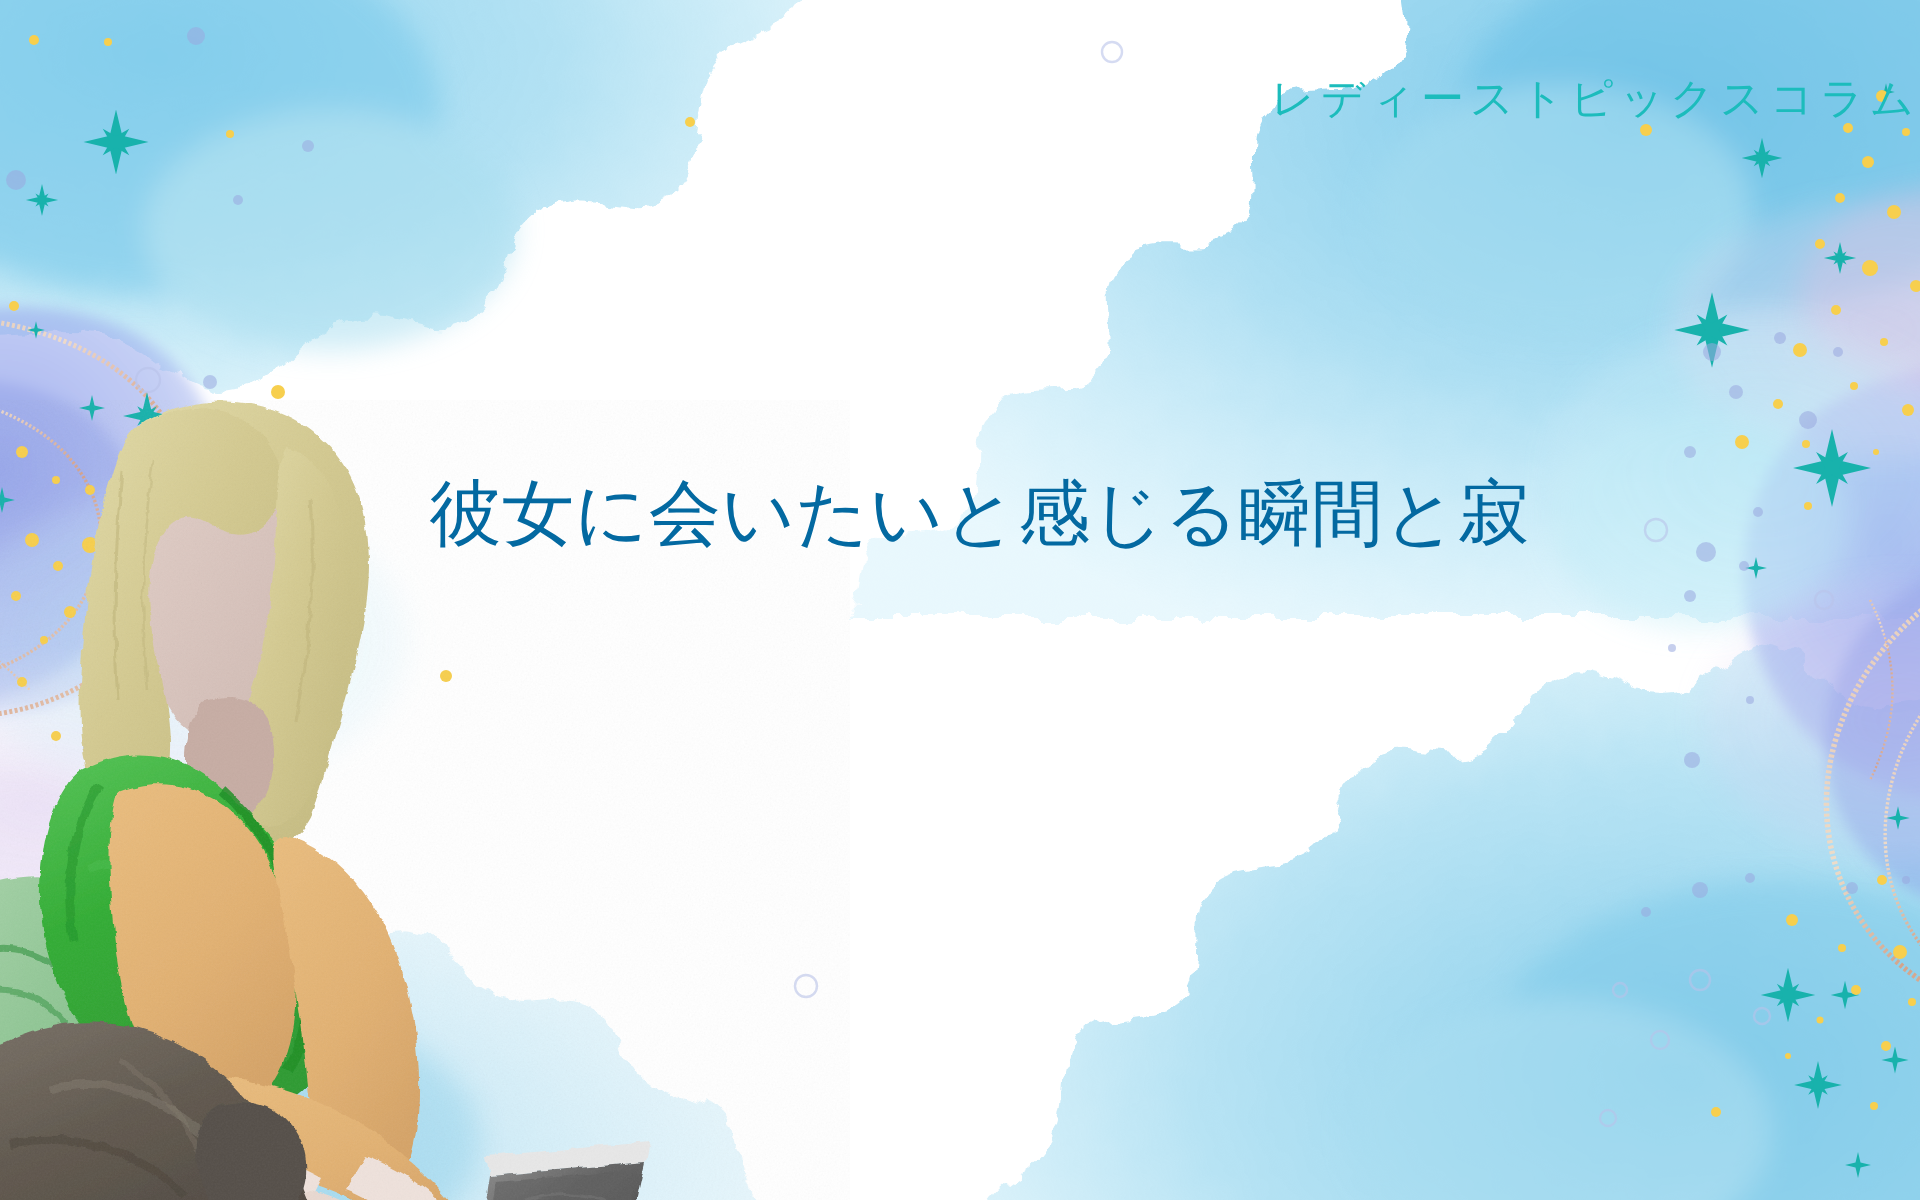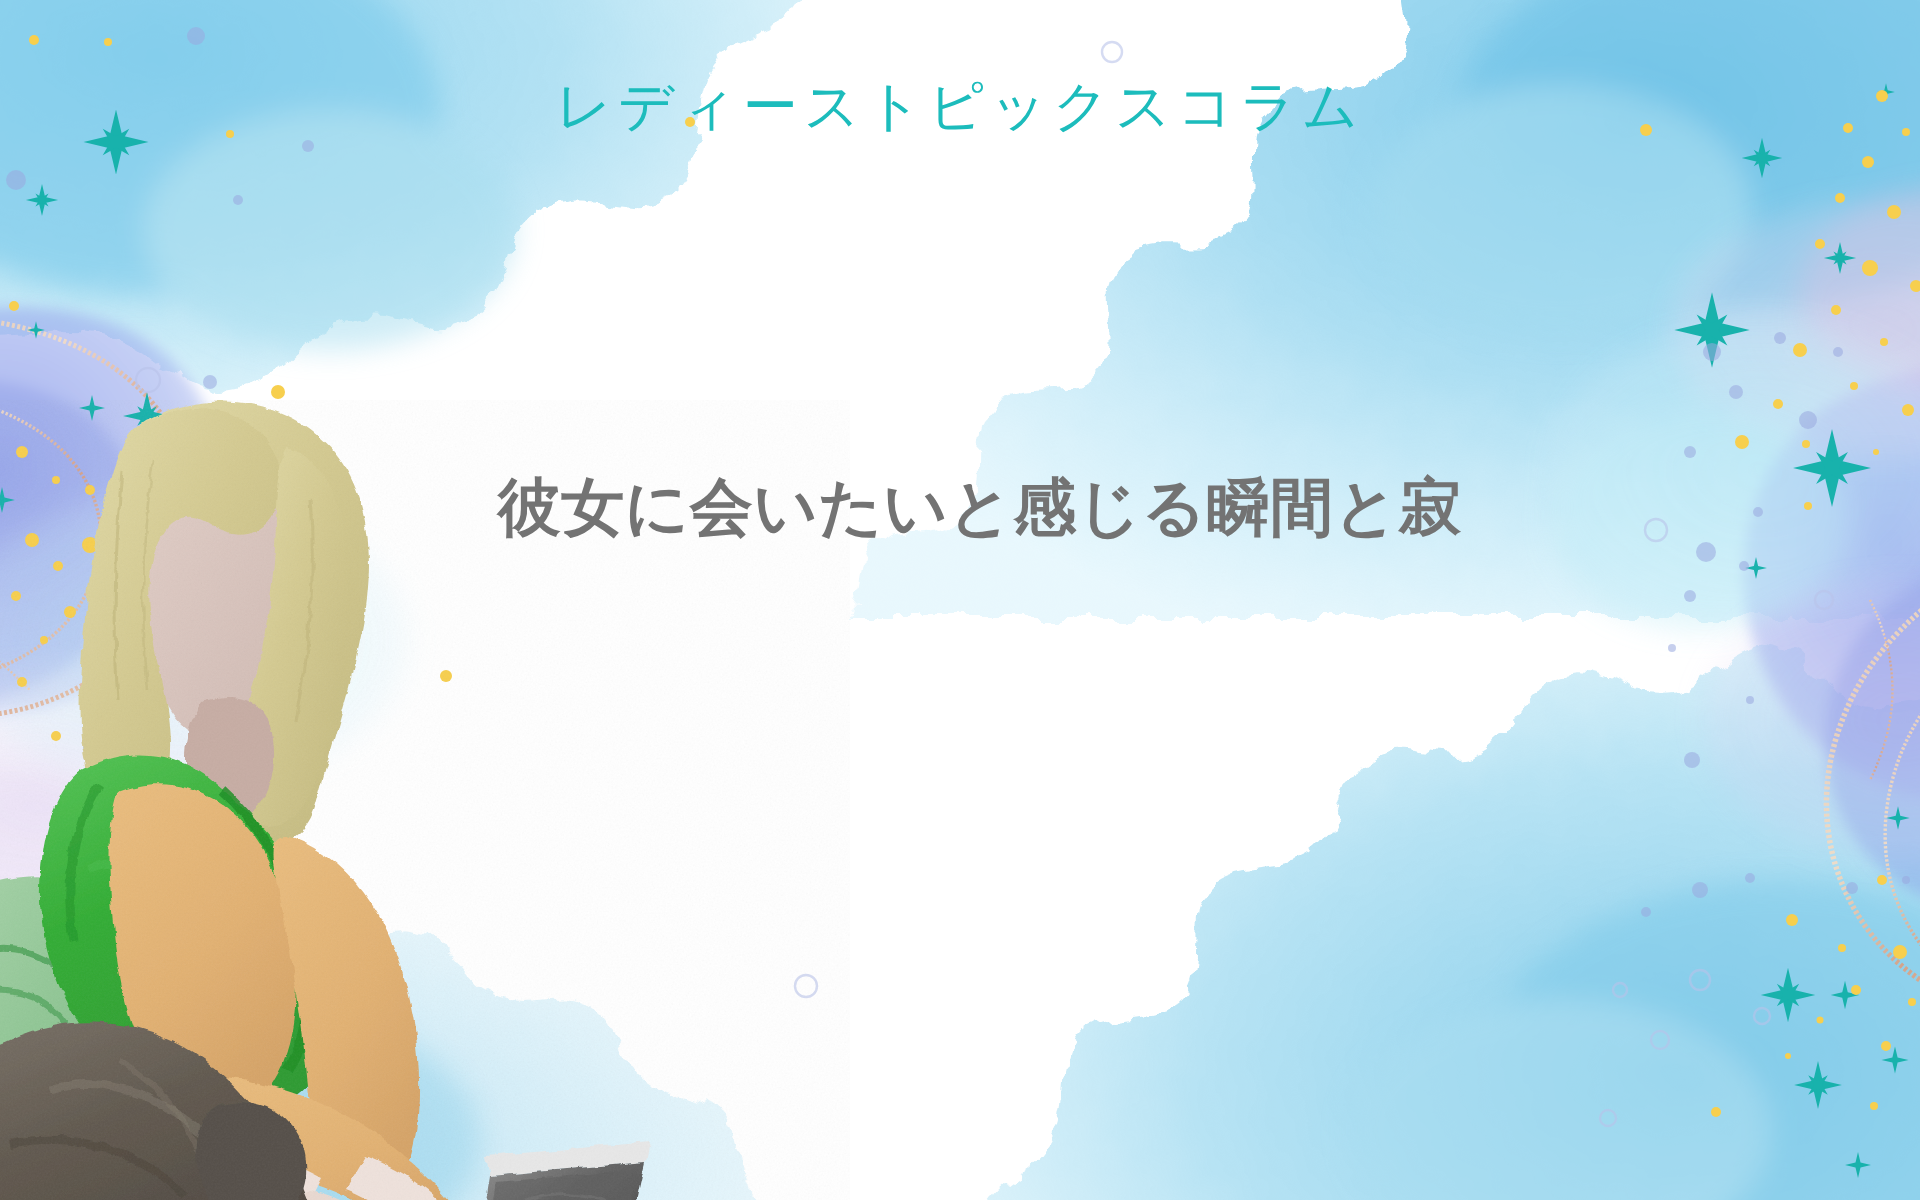--- a/index.html
+++ b/index.html
@@ -18,44 +18,44 @@
   }
 
   
   .deco{position:absolute;inset:0;pointer-events:none;}
   .deco svg{position:absolute;top:0;left:0;width:1920px;height:1200px;}
 
   
   .eyebrow{
     position:absolute;
     top:70px;left:0;width:1920px;
-    text-align:center;
-    font-size:55px;
+    text-align:right;
+    font-size:43px;
     font-weight:400;
     letter-spacing:6px;
     color:#1CBCBC;
     font-family:"DejaVu Sans","Liberation Sans",sans-serif;
     white-space:nowrap;
     z-index:20;
   }
 
   
   .title-wrap{
     position:absolute;
     left:355px;
     top:470px;
     width:1250px;
     z-index:20;
     text-align:center;
   }
   .title-line{
-    font-size:63px;
+    font-size:72px;
     line-height:1.20;
-    font-weight:700;
-    color:#737373;
+    font-weight:400;
+    color:#0369a1;
     letter-spacing:0.5px;
     font-family:"DejaVu Sans","Liberation Sans",sans-serif;
     white-space:nowrap;
   }
   .title-line.l2{
     letter-spacing:1px;
   }
 
   
   .illus{

